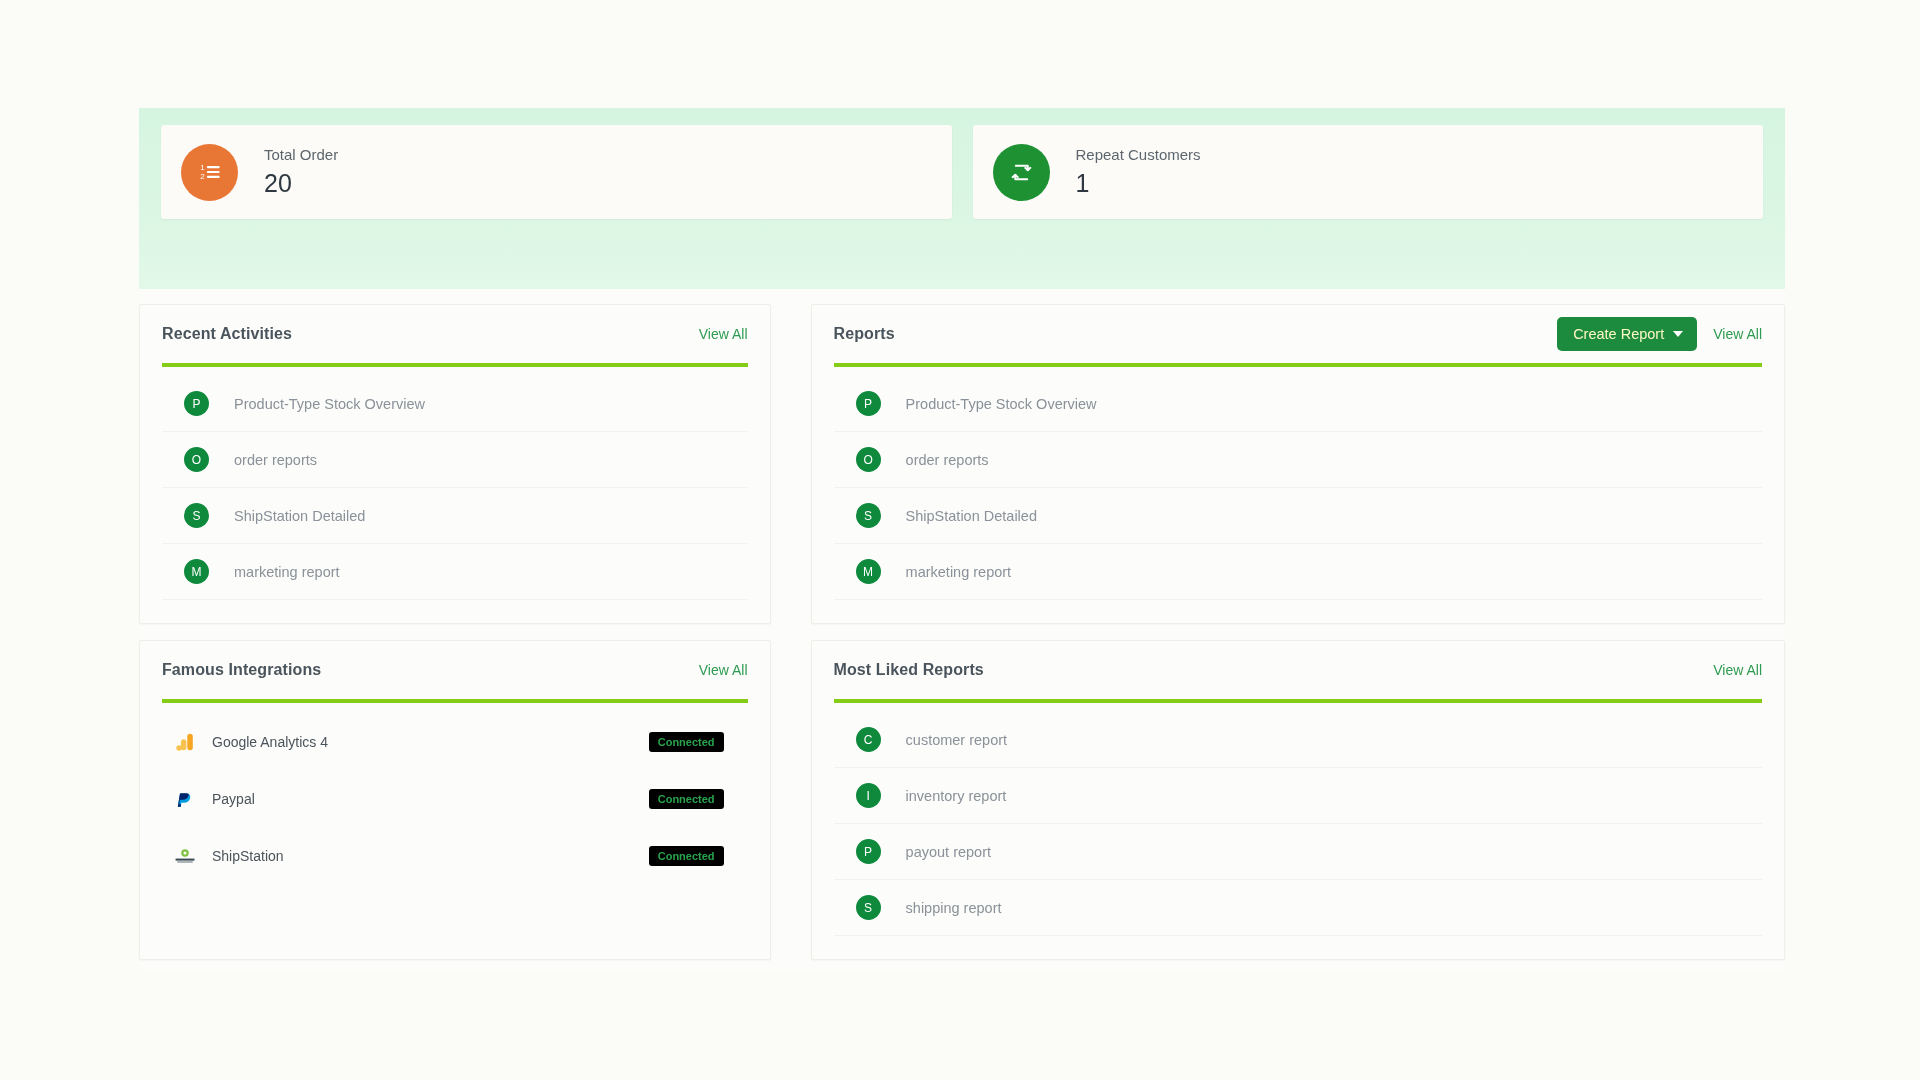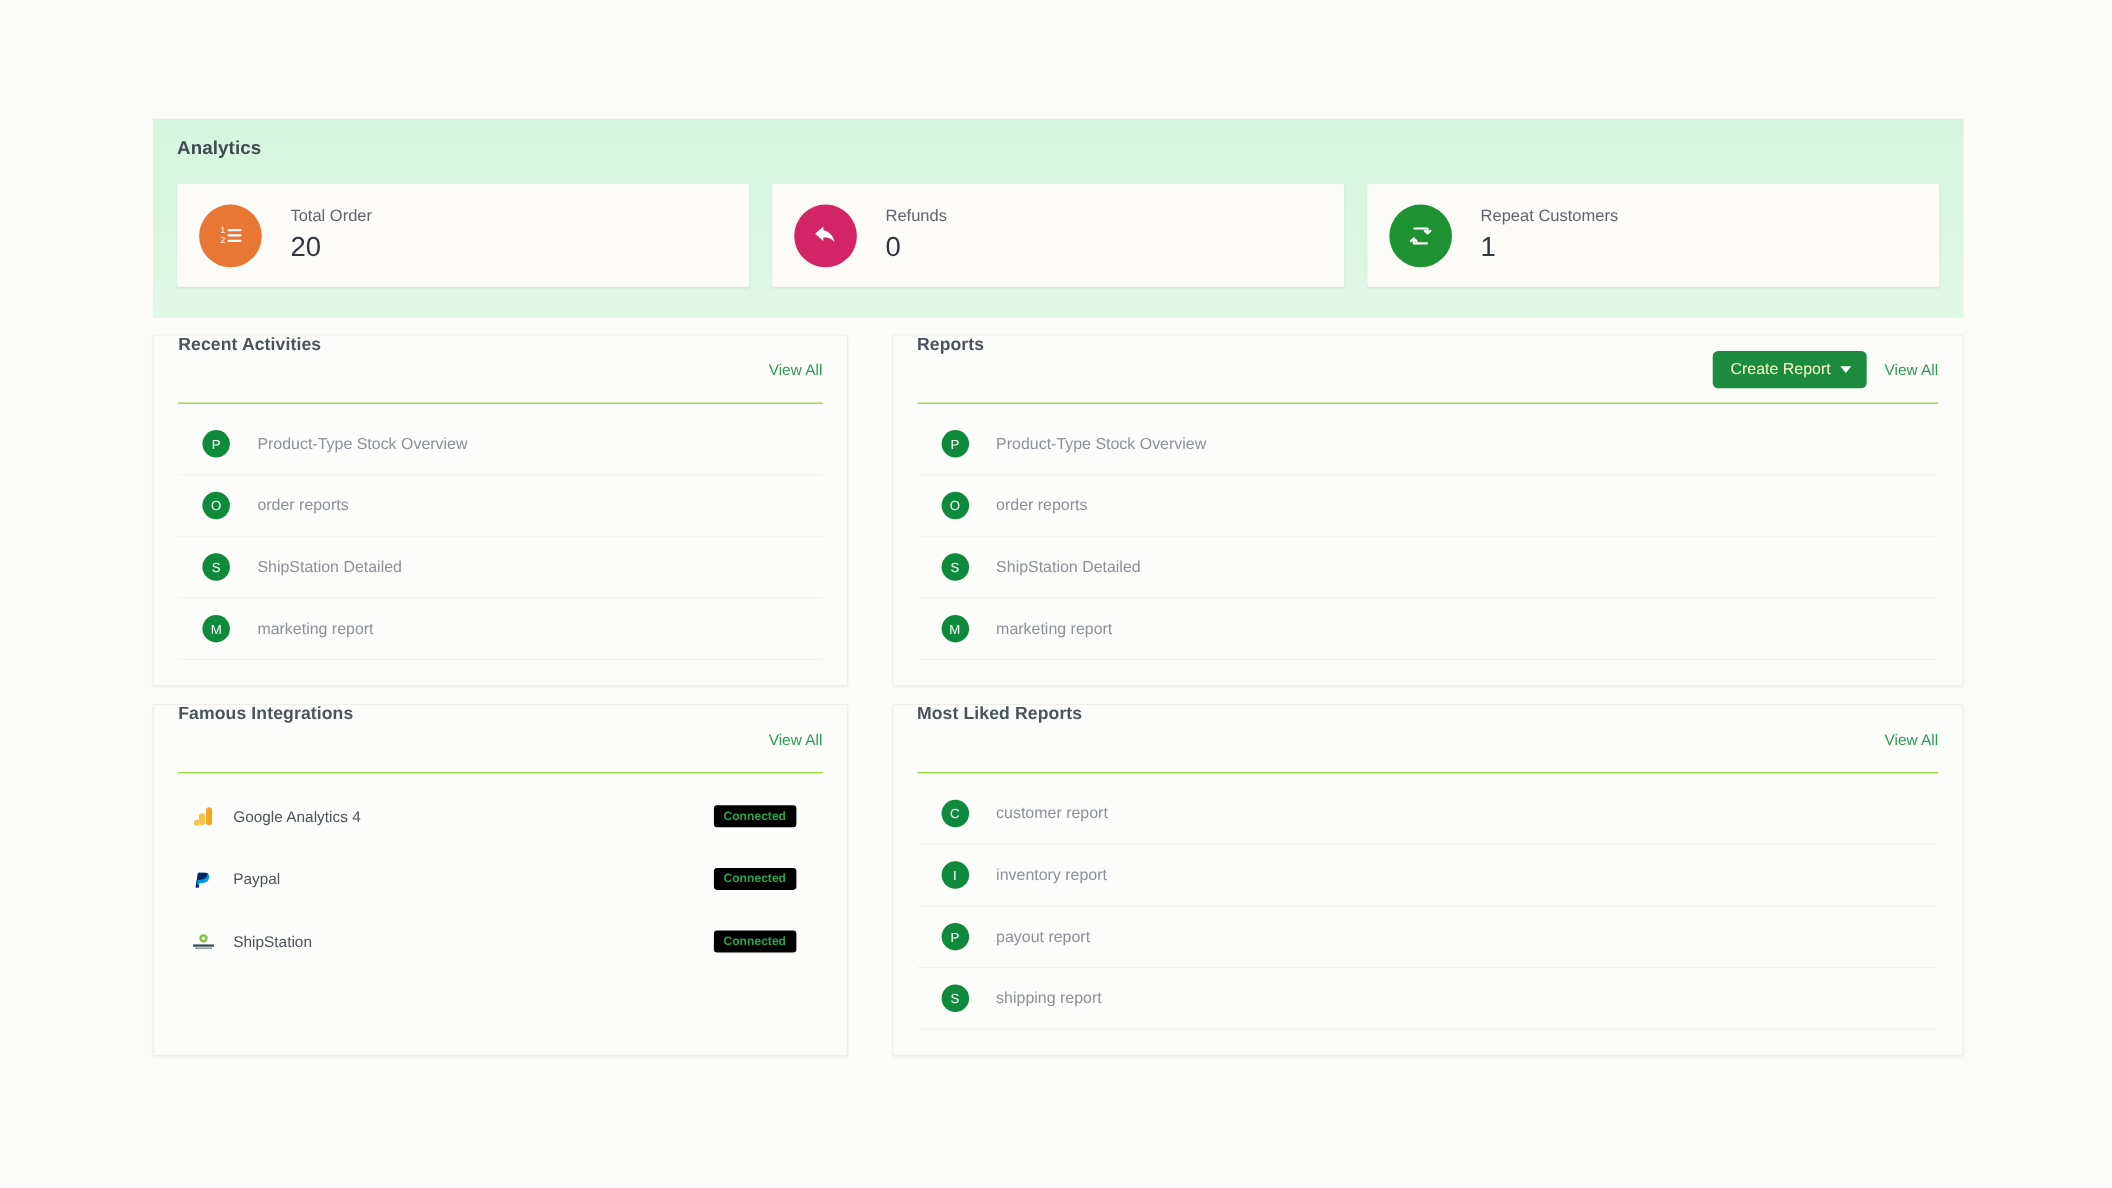--- a/index.html
+++ b/index.html
@@ -98,22 +98,23 @@
     border-radius: 2px;
     box-shadow: 0 1px 2px rgba(0,0,0,0.035);
     padding: 0 22px;
   }
   .panel-tall  { height: 320px; }
   .panel-short { height: 320px; }
 
   .panel-head {
     height: 62px;
     display: flex;
+    align-items: center;
     justify-content: space-between;
-    border-bottom: 1px solid #84cc16;
+    border-bottom: 4px solid #84cc16;
   }
   .panel-title {
     font-size: 16px;
     font-weight: bold;
     color: #4a545c;
     letter-spacing: .1px;
   }
   .head-actions {
     display: flex;
     align-items: center;
@@ -210,52 +211,40 @@
     margin-right: 24px;
     white-space: nowrap;
   }
 </style>
 </head>
 <body>
 
 <div class="page">
 
   <section class="analytics-banner">
-    <div class="analytics-title">Analytics</div>
 
     <div class="stat-row">
 
 
       <div class="stat-card">
         <div class="stat-icon" style="background:#e87736">
           <svg width="26" height="26" viewBox="0 0 24 24" fill="none" stroke="#ffffff" stroke-width="1.9" stroke-linecap="round">
             <line x1="10" y1="7.5" x2="20" y2="7.5"></line>
             <line x1="10" y1="12" x2="20" y2="12"></line>
             <line x1="10" y1="16.5" x2="20" y2="16.5"></line>
             <text x="3" y="10" font-size="7.5" fill="#ffffff" stroke="none" font-family="Liberation Sans, sans-serif">1</text>
             <text x="3" y="18.5" font-size="7.5" fill="#ffffff" stroke="none" font-family="Liberation Sans, sans-serif">2</text>
           </svg>
         </div>
         <div class="stat-text">
           <span class="stat-label">Total Order</span>
           <span class="stat-value">20</span>
         </div>
       </div>
 
-      <div class="stat-card">
-        <div class="stat-icon" style="background:#d32566">
-          <svg width="27" height="27" viewBox="0 0 24 24" fill="#ffffff" stroke="none">
-            <path d="M10.2 7.2V4.4L3.6 10.2l6.6 5.8v-2.9c4.1 0 7 1.2 9.1 4-0.8-4.1-3.2-8.2-9.1-9.9z"></path>
-          </svg>
-        </div>
-        <div class="stat-text">
-          <span class="stat-label">Refunds</span>
-          <span class="stat-value">0</span>
-        </div>
-      </div>
 
       <div class="stat-card">
         <div class="stat-icon" style="background:#1e9133">
           <svg width="25" height="25" viewBox="0 0 24 24" fill="none" stroke="#ffffff" stroke-width="1.9" stroke-linecap="round" stroke-linejoin="round">
             <polyline points="6.5,5.5 18,5.5 18,9.5"></polyline>
             <polyline points="20.5,7.5 18,9.8 15.6,7.5"></polyline>
             <polyline points="17.5,18.5 6,18.5 6,14.5"></polyline>
             <polyline points="3.5,16.5 6,14.2 8.4,16.5"></polyline>
           </svg>
         </div>

